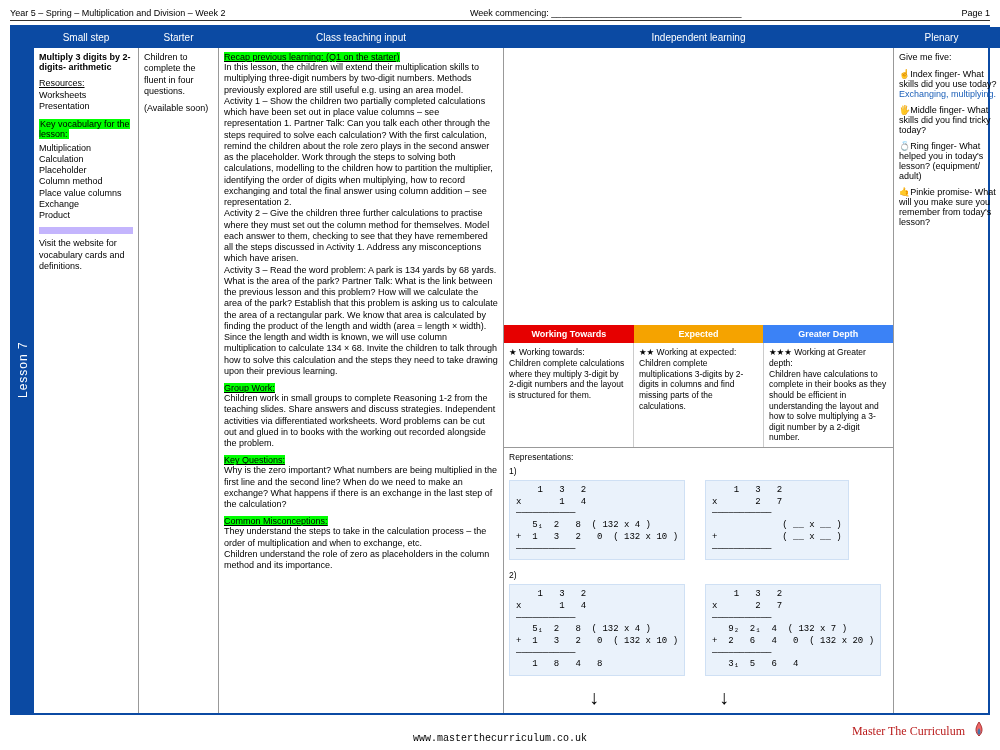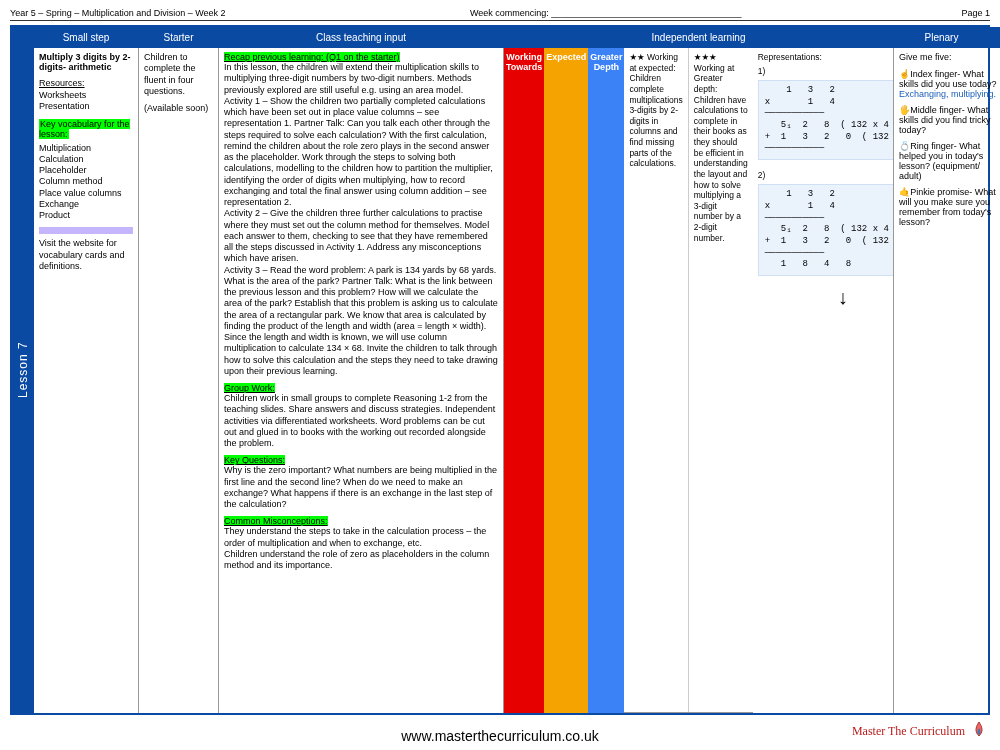--- a/index.html
+++ b/index.html
@@ -13,42 +13,42 @@
 .lesson-tab { background: #0b4aa3; color: #fff; width: 22px; display: flex; align-items: center; justify-content: center; writing-mode: vertical-rl; transform: rotate(180deg); font-size: 12px; letter-spacing: 1px; }
 .content { flex: 1; display: flex; flex-direction: column; }
 .headers { display: flex; background: #0b4aa3; }
 .headers .h { color: #fff; font-size: 10px; padding: 5px 4px; text-align: center; border-right: 1px solid #0b4aa3; }
 .body-row { display: flex; flex: 1; overflow: hidden; }
 .col { border-right: 1px solid #999; padding: 4px 5px; overflow: hidden; }
 .col:last-child { border-right: none; }
 .w-small { width: 105px; }
 .w-starter { width: 80px; }
 .w-teach { width: 285px; }
-.w-indep { width: 390px; display: flex; flex-direction: row; }
+.w-indep { width: 390px; display: flex; flex-direction: column; justify-content: flex-end; }
 .w-plenary { width: 110px; }
 .small-title { font-weight: bold; margin-bottom: 4px; }
 .hl { background: #00ff00; padding: 0 1px; }
 .subhead { background: #00ff00; text-decoration: underline; display: inline; }
 .res { text-decoration: underline; display: block; margin: 6px 0 2px; }
 .para { margin-bottom: 6px; line-height: 1.25; }
 .diff-row { display: flex; }
 .diff-head { flex: 1; color: #fff; font-size: 9px; text-align: center; padding: 4px 2px; font-weight: bold; }
 .diff-red { background: #e60000; }
 .diff-amb { background: #f5a300; }
 .diff-grn { background: #3b82f6; }
 .diff-body { display: flex; border-bottom: 1px solid #999; }
 .diff-body .cell { flex: 1; padding: 4px 5px; font-size: 8.5px; line-height: 1.25; border-right: 1px solid #ccc; }
 .diff-body .cell:last-child { border-right: none; }
 .rep-zone { padding: 4px 5px; font-size: 8.5px; }
 .rep-pair { display: flex; gap: 20px; margin: 4px 0 10px; }
 .rep-box { background: #eaf2fb; border: 1px solid #cfe0f4; padding: 4px 6px; font-family: "Courier New", monospace; font-size: 9px; line-height: 1.3; white-space: pre; }
 .arrows { display: flex; gap: 120px; padding-left: 80px; font-size: 20px; }
 .blue-link { color: #1b5fb8; }
 .bullet { margin-bottom: 6px; }
-.footer { position: absolute; bottom: 6px; left: 0; right: 0; text-align: center; font-size: 14px; }
+.footer { position: absolute; bottom: 6px; left: 0; right: 0; text-align: center; font-size: 10px; font-family: Liberation Mono, monospace; }
 .logo { position: absolute; bottom: 8px; right: 14px; font-family: "Brush Script MT", cursive; font-size: 12px; color: #b91c1c; }
 .logo .flame { display: inline-block; margin-left: 4px; }
 .flame svg { vertical-align: middle; }
 </style>
 </head>
 <body>
 
 <div class="page">
   <div class="topbar">
     <div class="left">Year 5 – Spring – Multiplication and Division – Week 2</div>
@@ -105,20 +105,22 @@
 Children understand the role of zero as placeholders in the column method and its importance.</div>
         </div>
 
         <div class="col w-indep" style="padding:0">
           <div class="diff-row">
             <div class="diff-head diff-red">Working Towards</div>
             <div class="diff-head diff-amb">Expected</div>
             <div class="diff-head diff-grn">Greater Depth</div>
           </div>
           <div class="diff-body">
+            <div class="cell" style="white-space:pre-line">★ Working towards:
+Children complete calculations where they multiply 3-digit by 2-digit numbers and the layout is structured for them.</div>
             <div class="cell" style="white-space:pre-line">★★ Working at expected:
 Children complete multiplications 3-digits by 2-digits in columns and find missing parts of the calculations.</div>
             <div class="cell" style="white-space:pre-line">★★★ Working at Greater depth:
 Children have calculations to complete in their books as they should be efficient in understanding the layout and how to solve multiplying a 3-digit number by a 2-digit number.</div>
           </div>
           <div class="rep-zone">
             <div>Representations:</div>
             <div style="margin-top:4px">1)</div>
             <div class="rep-pair">
               <div class="rep-box">    1   3   2

